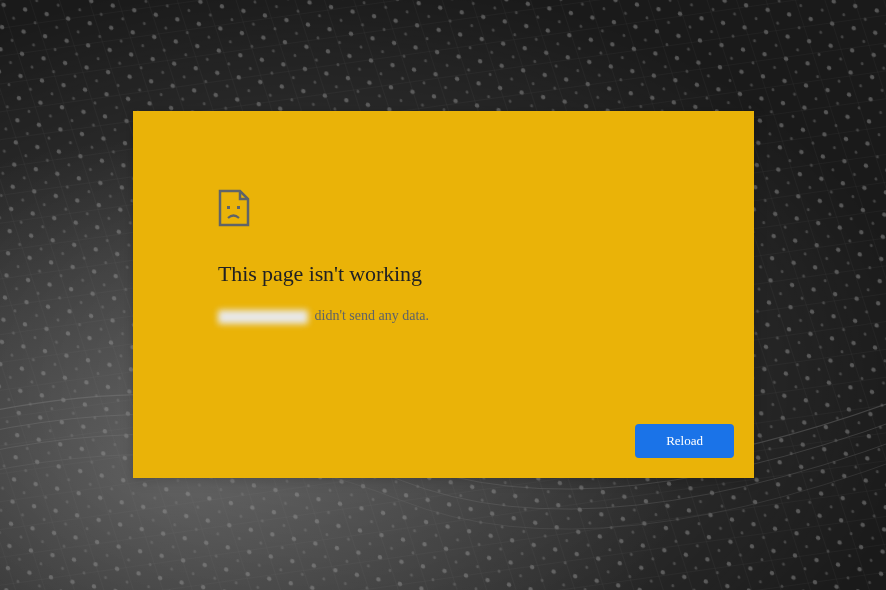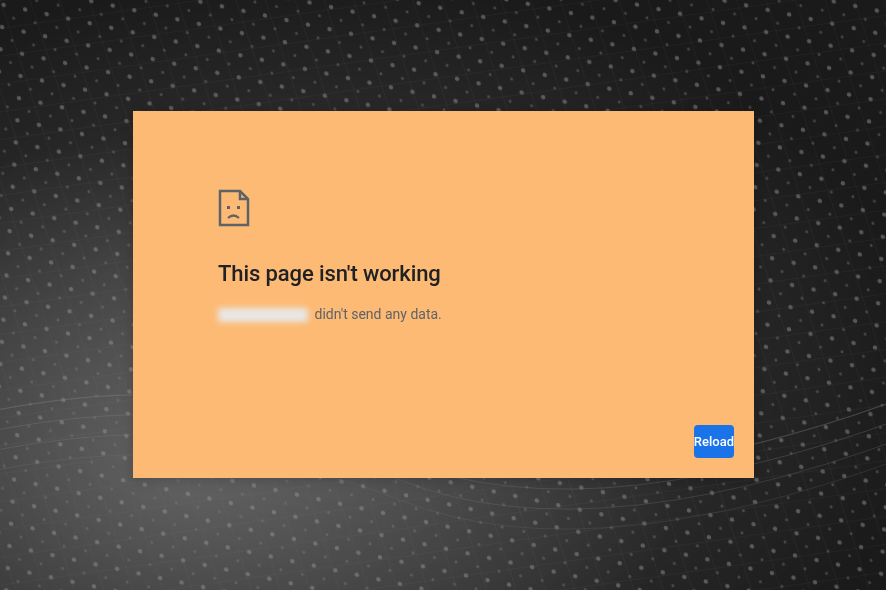--- a/index.html
+++ b/index.html
@@ -28,22 +28,23 @@
       width: 100%;
       height: 100%;
       opacity: 0.55;
     }
     .error-card {
       position: absolute;
       left: 133px;
       top: 111px;
       width: 621px;
       height: 367px;
-      background: #fdba74;
+      background: #eab308;
       box-shadow: 0 2px 12px rgba(0,0,0,0.2);
+      font-family: Liberation Serif, serif;
     }
     .card-inner {
       padding: 78px 85px 30px 85px;
       height: 100%;
       position: relative;
     }
     .frown-icon {
       width: 32px;
       height: 38px;
       margin-bottom: 34px;
@@ -77,21 +78,21 @@
       color: #5f6368;
       letter-spacing: 0.3px;
     }
     .reload-button {
       position: absolute;
       right: 20px;
       bottom: 20px;
       background: #1a73e8;
       color: #ffffff;
       border: none;
-      padding: 9px 0;
+      padding: 9px 31px;
       font-size: 13px;
       font-weight: 500;
       border-radius: 4px;
       cursor: pointer;
       font-family: inherit;
     }
   </style>
 </head>
 <body>
 

